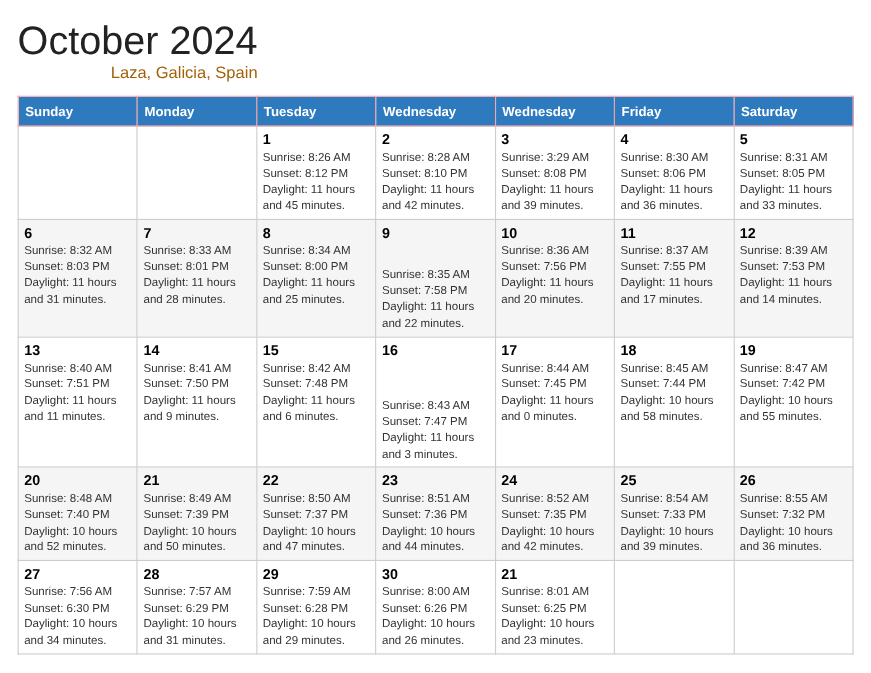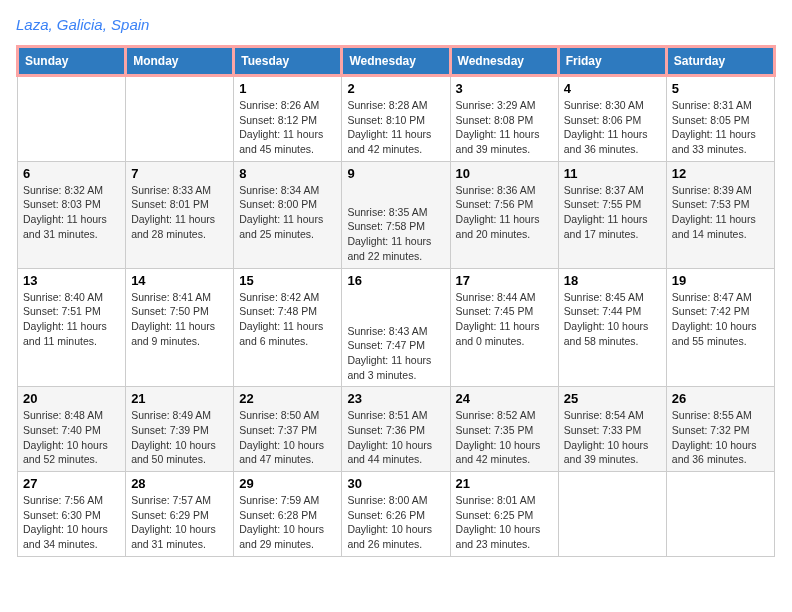--- a/index.html
+++ b/index.html
@@ -35,36 +35,35 @@
     .title-area {
       text-align: right;
     }
     .month-title {
       font-size: 36px;
       font-weight: normal;
       color: #222;
     }
     .location {
       font-size: 15px;
-      color: #3b82f6;
-      font-style: italic;
+      color: #a16207;
     }
     table {
       width: 100%;
       border-collapse: collapse;
       font-size: 11px;
     }
     thead tr th {
       background-color: #2e7abf;
       color: #fff;
       text-align: left;
       padding: 6px 6px;
       font-size: 12px;
       font-weight: bold;
-      border: 3px solid #fca5a5;
+      border: 1px solid #fca5a5;
     }
     tbody tr td {
       border: 1px solid #ccc;
       vertical-align: top;
       padding: 4px 5px;
       height: 78px;
       width: 108px;
       background: #fff;
     }
     tbody tr:nth-child(even) td {
@@ -81,20 +80,21 @@
       font-size: 10.5px;
       line-height: 1.4;
     }
     .empty { background: #fff !important; }
   </style>
 </head>
 <body>
 
 <div class="header">
   <div class="title-area">
+    <div class="month-title">October 2024</div>
     <div class="location">Laza, Galicia, Spain</div>
   </div>
 </div>
 
 <table>
   <thead>
     <tr id="header-row">
         <th>Sunday</th>
         <th>Monday</th>
         <th>Tuesday</th>

